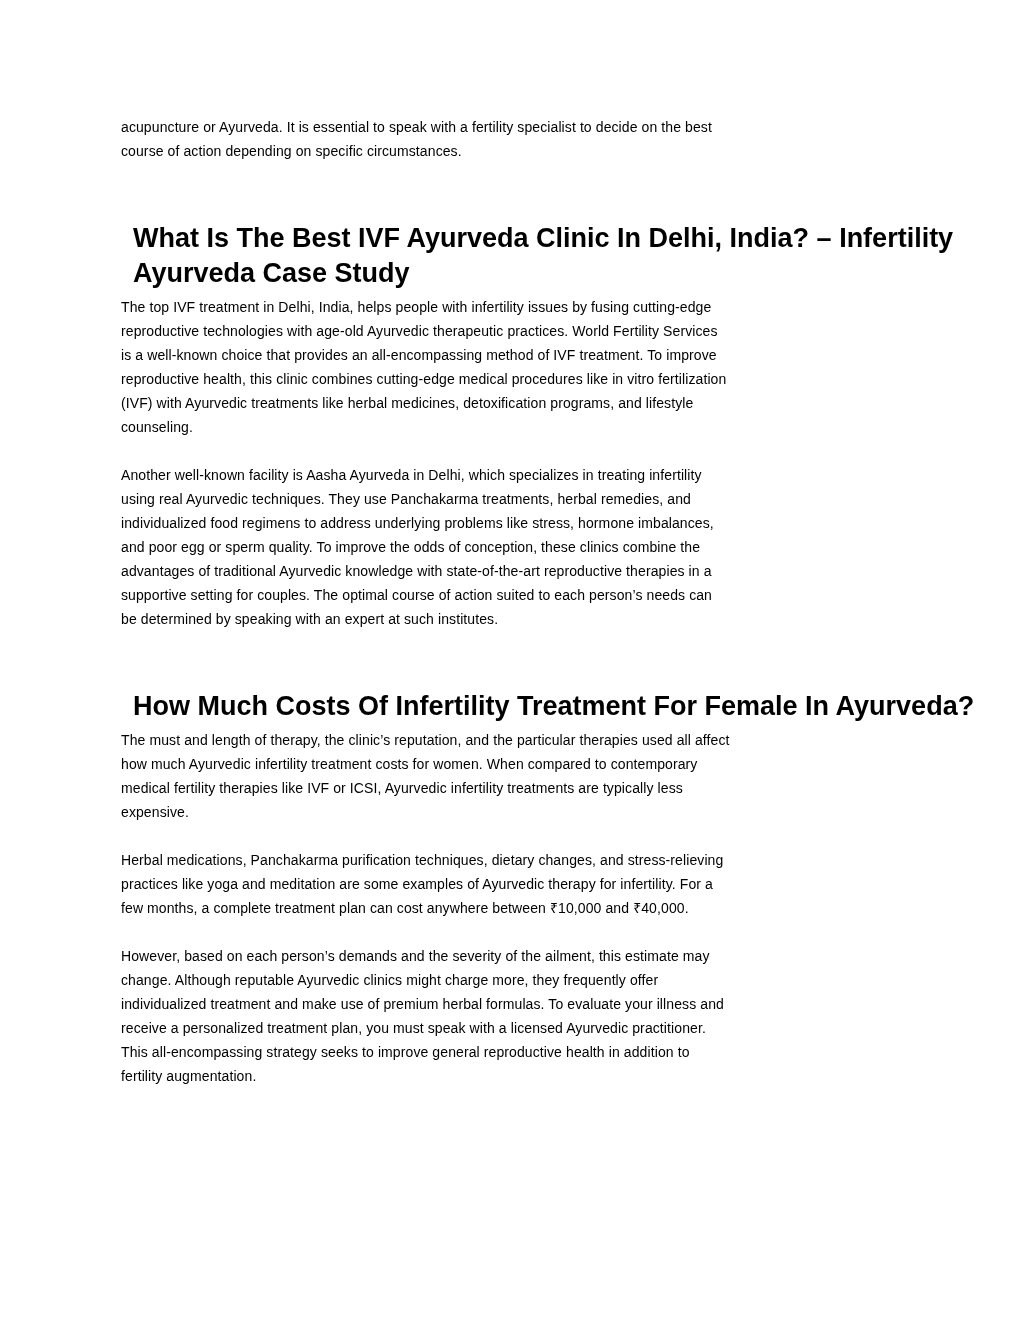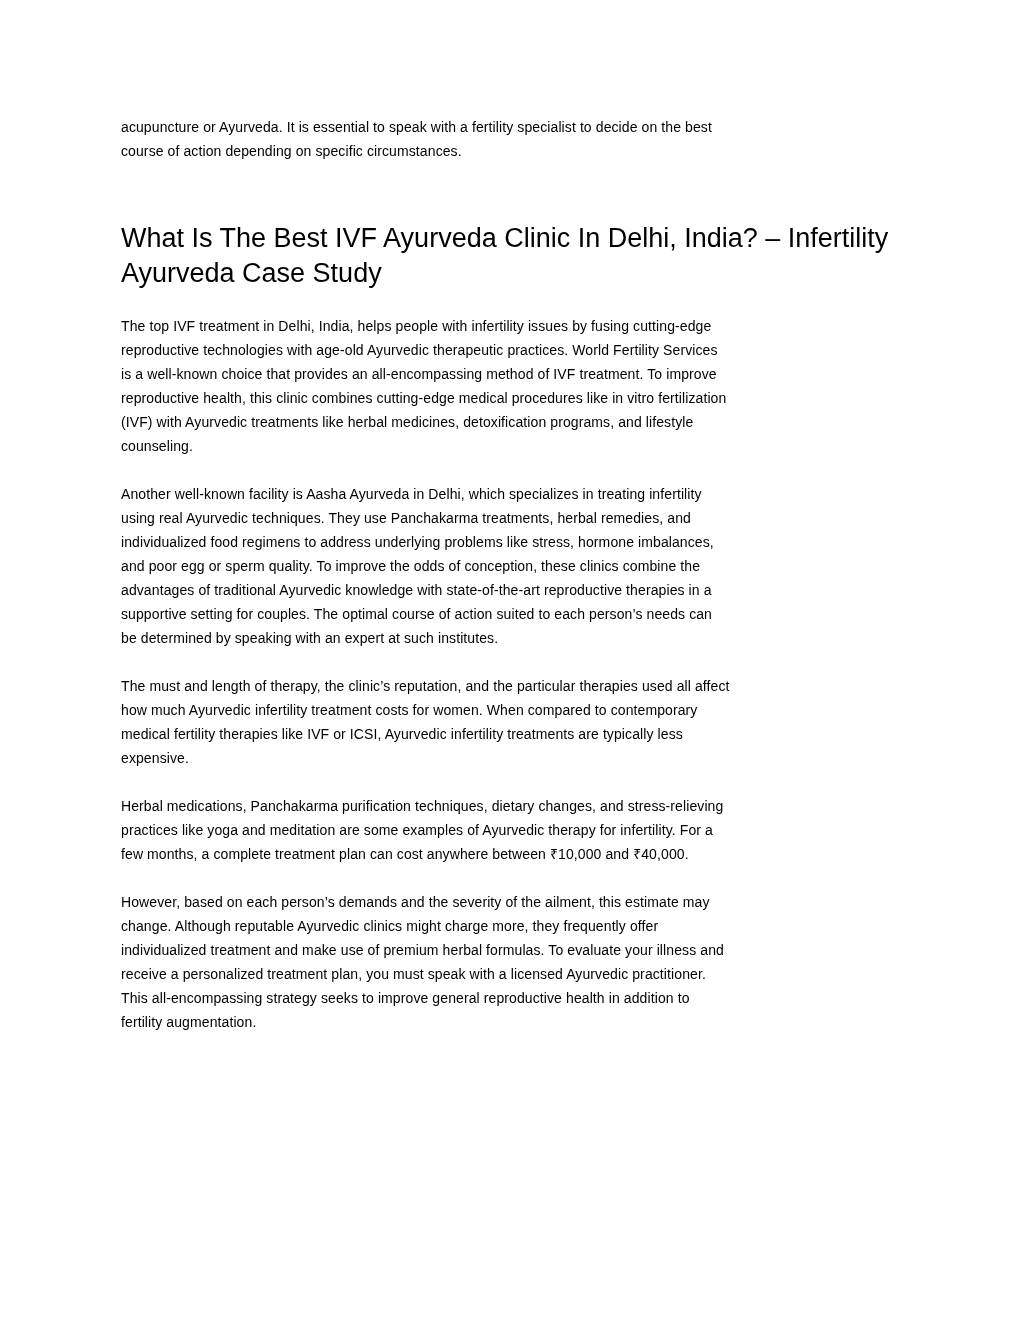--- a/index.html
+++ b/index.html
@@ -25,28 +25,28 @@
     font-size: 14px;
     line-height: 24px;
     font-weight: 400;
     white-space: pre;
     letter-spacing: 0.1px;
   }
   .doc-paragraph.first-block {
     margin-top: 0;
   }
   .doc-heading {
-    margin: 58px 0 0 0;
+    margin: 58px 0 0 12px;
     font-size: 27px;
     line-height: 35px;
-    font-weight: 400;
+    font-weight: 700;
     white-space: pre;
   }
   .doc-heading + .doc-paragraph {
-    margin-top: 23px;
+    margin-top: 4px;
   }
 </style>
 </head>
 <body>
 
 <div class="page">
 
   <p class="doc-paragraph first-block">acupuncture or Ayurveda. It is essential to speak with a fertility specialist to decide on the best
 course of action depending on specific circumstances.</p>
 
@@ -61,20 +61,21 @@
 counseling.</p>
 
   <p class="doc-paragraph">Another well-known facility is Aasha Ayurveda in Delhi, which specializes in treating infertility
 using real Ayurvedic techniques. They use Panchakarma treatments, herbal remedies, and
 individualized food regimens to address underlying problems like stress, hormone imbalances,
 and poor egg or sperm quality. To improve the odds of conception, these clinics combine the
 advantages of traditional Ayurvedic knowledge with state-of-the-art reproductive therapies in a
 supportive setting for couples. The optimal course of action suited to each person’s needs can
 be determined by speaking with an expert at such institutes.</p>
 
+  <h1 class="doc-heading">How Much Costs Of Infertility Treatment For Female In Ayurveda?</h1>
 
   <p class="doc-paragraph">The must and length of therapy, the clinic’s reputation, and the particular therapies used all affect
 how much Ayurvedic infertility treatment costs for women. When compared to contemporary
 medical fertility therapies like IVF or ICSI, Ayurvedic infertility treatments are typically less
 expensive.</p>
 
   <p class="doc-paragraph">Herbal medications, Panchakarma purification techniques, dietary changes, and stress-relieving
 practices like yoga and meditation are some examples of Ayurvedic therapy for infertility. For a
 few months, a complete treatment plan can cost anywhere between ₹10,000 and ₹40,000.</p>
 

